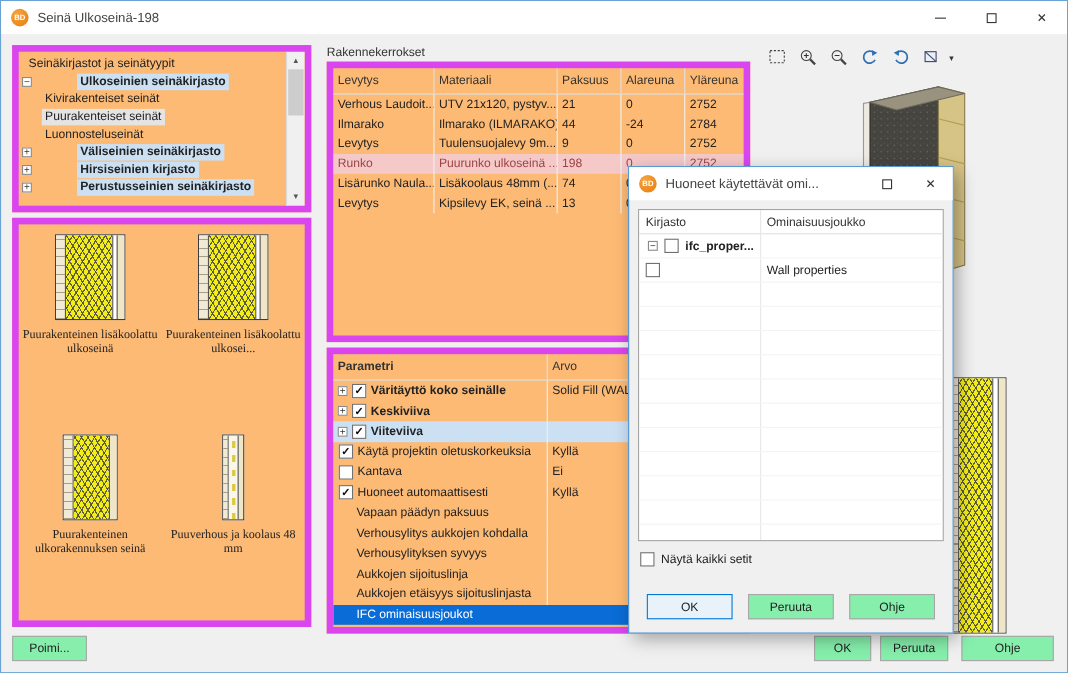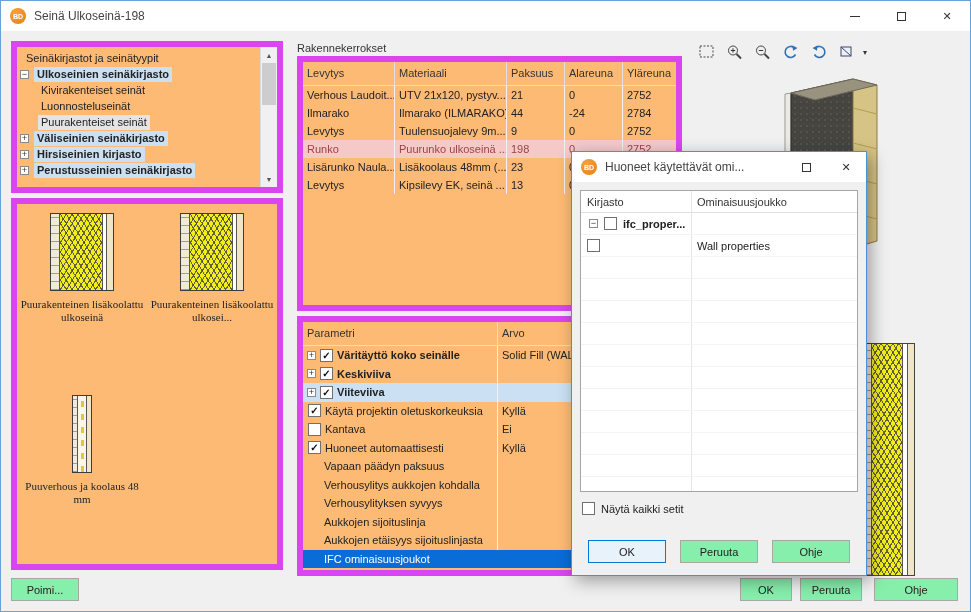--- a/index.html
+++ b/index.html
@@ -29,21 +29,21 @@
   
   .tree-panel { left:10px; top:40px; width:272px; height:152px; padding-top:3px; overflow:hidden; }
   .tree-row { height:16px; display:flex; align-items:center; white-space:nowrap; }
   .exp { width:9px; height:9px; border:1px solid #8a8a8a; background:#fff; flex:none;
          display:inline-flex; align-items:center; justify-content:center;
          font-size:9px; line-height:1; color:#333; }
   .tree-row .exp { margin-left:3px; margin-right:5px; }
   .t-label { padding:1px 3px; line-height:13px; }
   .root-label { margin-left:6px; }
   .indent1 { margin-left:21px; }
-  .hl-blue { background:#cbe0f3; font-weight:bold; }
+  .hl-blue { background:#cbe0f3; font-weight:bold;margin-left:36px; }
   .hl-gray { background:#e4e4e4; }
 
   .vscroll { position:absolute; right:0; top:0; bottom:0; width:17px; background:#f0f0f0;
              border-left:1px solid #dcdcdc; }
   .vs-btn { height:16px; display:flex; align-items:center; justify-content:center;
             font-size:7px; color:#555; }
   .vs-down { position:absolute; bottom:0; left:0; right:0; }
   .vs-thumb { position:absolute; top:16px; left:1px; right:1px; height:42px; background:#cdcdcd; }
 
   
@@ -76,21 +76,21 @@
   .thead { display:flex; height:24px; border-bottom:1px solid #e0e0e0; color:#333; }
   .thead span { padding:5px 4px 0 4px; border-right:1px solid #e0e0e0; overflow:hidden; white-space:nowrap; }
   .w1{width:92px;} .w2{width:112px;} .w3{width:58px;} .w4{width:58px;} .w5{flex:1; border-right:none !important;}
   .lt-row { display:flex; height:18px; }
   .lt-row span { padding:0 4px; border-right:1px solid #f1f1f1; display:flex; align-items:center;
                  overflow:hidden; white-space:nowrap; }
   .warn { background:#f6c9c9; color:#9c4343; }
 
   
   .params-table { left:296px; top:315px; width:385px; height:260px; overflow:hidden; }
-  .pw1{width:195px;} .pw2{flex:1; border-right:none !important;}
+  .pw1{width:195px;font-weight:bold;} .pw2{flex:1; border-right:none !important;}
   .pt-row { display:flex; height:18.5px; align-items:center; }
   .pt-left { width:195px; height:100%; display:flex; align-items:center;
              border-right:1px solid #f1f1f1; overflow:hidden; white-space:nowrap; }
   .pt-val { flex:1; padding-left:4px; overflow:hidden; white-space:nowrap; }
   .cb { width:13px; height:13px; border:1px solid #707070; background:#fff; flex:none;
         display:inline-flex; align-items:center; justify-content:center;
         font-size:10px; font-weight:bold; color:#0a0a0a; }
   .lvl0 .exp { margin-left:4px; }
   .lvl0 .cb { margin-left:4px; }
   .lvl0 .pt-label { margin-left:4px; }
@@ -154,24 +154,24 @@
       <span class="t-label root-label">Seinäkirjastot ja seinätyypit</span>
     </div>
     <div class="tree-row">
       <span class="exp">−</span>
       <span class="t-label hl-blue">Ulkoseinien seinäkirjasto</span>
     </div>
     <div class="tree-row">
       <span class="t-label indent1">Kivirakenteiset seinät</span>
     </div>
     <div class="tree-row">
+      <span class="t-label indent1 hl-gray">Puurakenteiset seinät</span>
+    </div>
+    <div class="tree-row">
       <span class="t-label indent1">Luonnosteluseinät</span>
-    </div>
-    <div class="tree-row">
-      <span class="t-label indent1 hl-gray">Puurakenteiset seinät</span>
     </div>
     <div class="tree-row">
       <span class="exp">+</span>
       <span class="t-label hl-blue">Väliseinien seinäkirjasto</span>
     </div>
     <div class="tree-row">
       <span class="exp">+</span>
       <span class="t-label hl-blue">Hirsiseinien kirjasto</span>
     </div>
     <div class="tree-row">
@@ -199,20 +199,28 @@
       <div class="thumb-cell">
         <div class="t-img" style="width:64px">
           <span class="s-board"></span>
           <span class="s-hatch"></span>
           <span class="s-white"></span>
           <span class="s-board2"></span>
         </div>
         <div class="t-cap">Puurakenteinen lisäkoolattu ulkosei...</div>
       </div>
       <div class="thumb-cell">
+        <div class="t-img" style="width:50px">
+          <span class="s-board"></span>
+          <span class="s-hatch"></span>
+          <span class="s-board2"></span>
+        </div>
+        <div class="t-cap">Puurakenteinen ulkorakennuksen seinä</div>
+      </div>
+      <div class="thumb-cell">
         <div class="t-img" style="width:20px">
           <span class="s-board" style="width:5px"></span>
           <span class="s-dash"></span>
           <span class="s-board2" style="width:5px"></span>
         </div>
         <div class="t-cap">Puuverhous ja koolaus 48 mm</div>
       </div>
     </div>
   </div>
 
@@ -251,21 +259,21 @@
     <div class="lt-row warn">
       <span class="w1">Runko</span>
       <span class="w2">Puurunko ulkoseinä ...</span>
       <span class="w3">198</span>
       <span class="w4">0</span>
       <span class="w5">2752</span>
     </div>
     <div class="lt-row">
       <span class="w1">Lisärunko Naula...</span>
       <span class="w2">Lisäkoolaus 48mm (...</span>
-      <span class="w3">23</span>
+      <span class="w3">74</span>
       <span class="w4">0</span>
       <span class="w5"></span>
     </div>
     <div class="lt-row">
       <span class="w1">Levytys</span>
       <span class="w2">Kipsilevy EK, seinä ...</span>
       <span class="w3">13</span>
       <span class="w4">0</span>
       <span class="w5"></span>
     </div>

